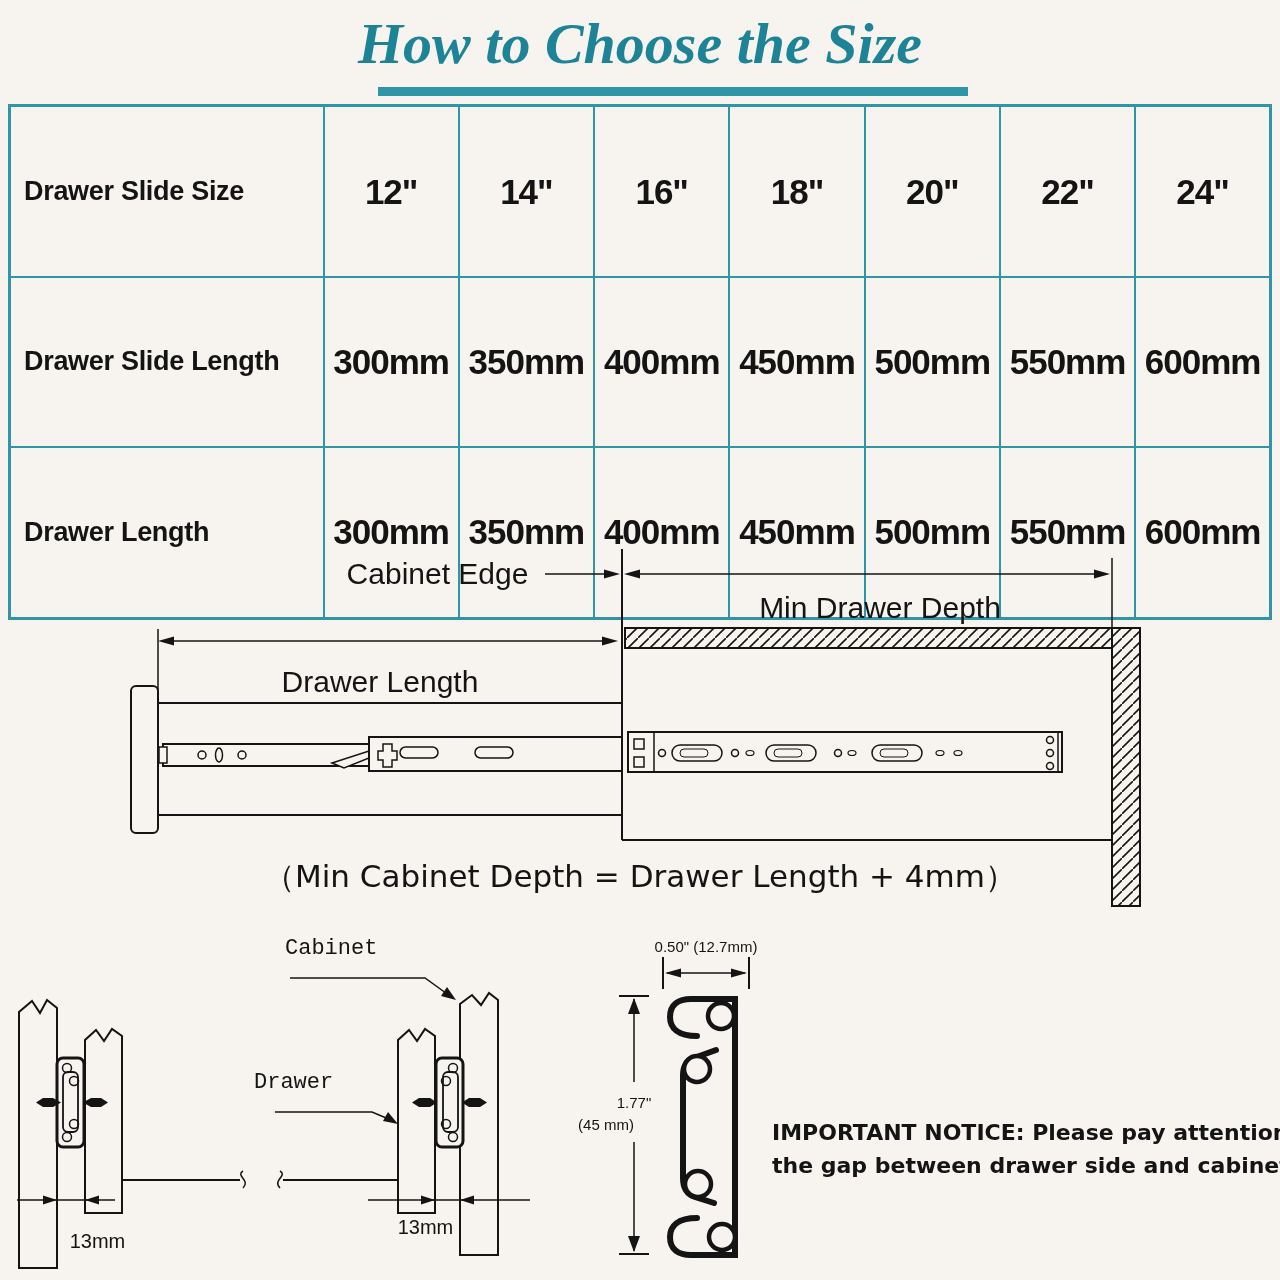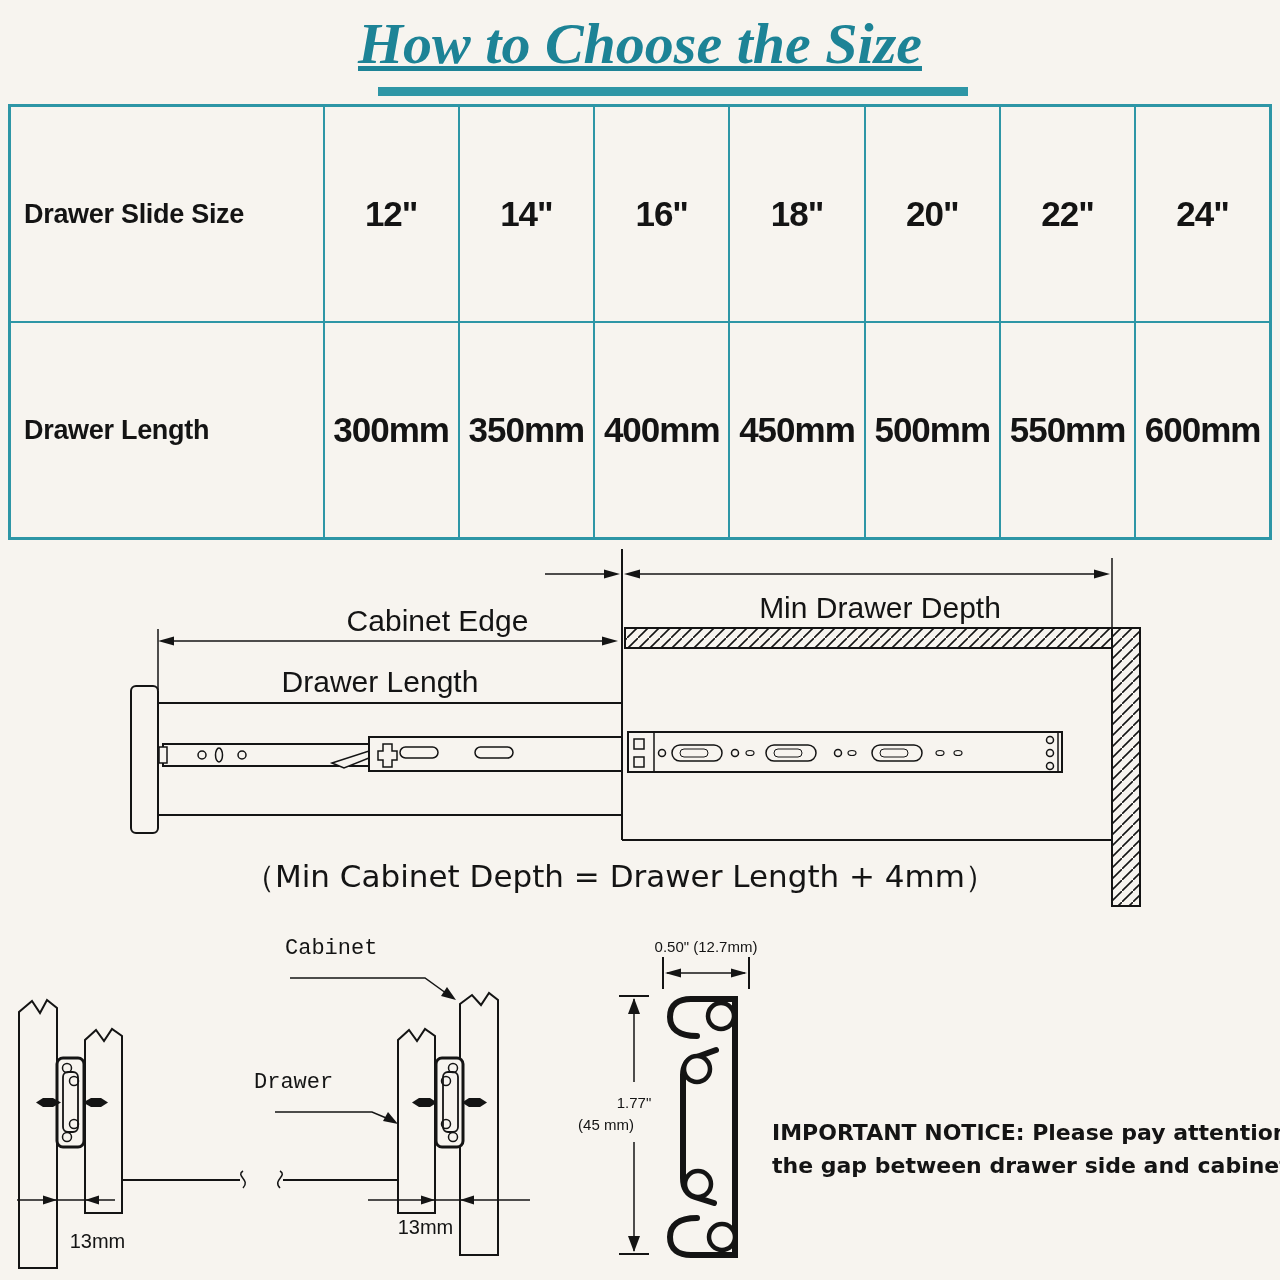--- a/index.html
+++ b/index.html
@@ -2,34 +2,34 @@
 <html><head>
 <meta charset="utf-8">
 <style>
   html,body{margin:0;padding:0;}
   body{width:1280px;height:1280px;position:relative;overflow:hidden;
        background:#f7f4ef;font-family:"Liberation Sans",sans-serif;color:#141414;}
   .abs{position:absolute;}
   
   .title{left:0;top:6px;width:1280px;text-align:center;
          font-family:"Liberation Serif",serif;font-style:italic;font-weight:bold;
-         font-size:58px;line-height:76px;text-decoration:underline;}
+         font-size:58px;line-height:76px;}
   .title-underline{left:378px;top:87px;width:590px;height:9px;}
   
-  .size-table{left:8px;top:104px;width:1264px;height:436px;border-collapse:collapse;
+  .size-table{left:8px;top:104px;width:1264px;height:516px;border-collapse:collapse;
               table-layout:fixed;}
   .size-table td{border:2px solid #2e96a6;vertical-align:middle;overflow:hidden;white-space:nowrap;}
   td.rl{font-weight:bold;font-size:27px;padding-left:13px;letter-spacing:-0.3px;}
   td.rv{font-weight:bold;font-size:35px;text-align:center;letter-spacing:-1px;}
   
   .dlabel{font-size:30px;line-height:32px;text-align:center;white-space:nowrap;}
   .mono{font-family:"Liberation Mono","DejaVu Sans Mono",monospace;font-size:22px;white-space:nowrap;}
   .bold30{font-weight:normal;font-size:20px;text-align:center;white-space:nowrap;}
   .small15{font-size:15px;text-align:center;white-space:nowrap;}
-  .formula{font-family:"DejaVu Sans",sans-serif;font-size:31px;text-align:center;white-space:nowrap;}
+  .formula{font-family:"DejaVu Sans",sans-serif;font-size:31px;text-align:center;white-space:nowrap;margin-left:20px;}
   .notice{width:508px;font-family:"DejaVu Sans","Liberation Sans",sans-serif;
           font-weight:bold;font-size:22px;line-height:33px;white-space:nowrap;}
   svg{display:block;}
 </style>
 </head>
 <body>
 
 <div class="abs title" style="color:#1d8396;">How to Choose the Size</div>
 <div class="abs title-underline" style="background:#2e96a6;"></div>
 
@@ -47,20 +47,30 @@
   <tbody>
       <tr>
     <td class="rl">Drawer Slide Size</td>
     <td class="rv">12"</td>
     <td class="rv">14"</td>
     <td class="rv">16"</td>
     <td class="rv">18"</td>
     <td class="rv">20"</td>
     <td class="rv">22"</td>
     <td class="rv">24"</td>
+  </tr>
+  <tr>
+    <td class="rl">Drawer Slide Length</td>
+    <td class="rv">300mm</td>
+    <td class="rv">350mm</td>
+    <td class="rv">400mm</td>
+    <td class="rv">450mm</td>
+    <td class="rv">500mm</td>
+    <td class="rv">550mm</td>
+    <td class="rv">600mm</td>
   </tr>
   <tr>
     <td class="rl">Drawer Length</td>
     <td class="rv">300mm</td>
     <td class="rv">350mm</td>
     <td class="rv">400mm</td>
     <td class="rv">450mm</td>
     <td class="rv">500mm</td>
     <td class="rv">550mm</td>
     <td class="rv">600mm</td>
@@ -142,21 +152,21 @@
       <ellipse cx="940" cy="753" rx="4" ry="2.5" stroke-width="1.2"></ellipse>
       <ellipse cx="958" cy="753" rx="4" ry="2.5" stroke-width="1.2"></ellipse>
       <circle cx="1050" cy="740" r="3.5" stroke-width="1.5"></circle>
       <circle cx="1050" cy="753" r="3.5" stroke-width="1.5"></circle>
       <circle cx="1050" cy="766" r="3.5" stroke-width="1.5"></circle>
       <line x1="1058" y1="732" x2="1058" y2="772" stroke-width="1.5"></line>
     </g>
   </g>
 </svg>
 
-<div class="abs dlabel" style="left:335px;top:558px;width:205px;margin-top:47px;">Cabinet Edge</div>
+<div class="abs dlabel" style="left:335px;top:558px;width:205px;">Cabinet Edge</div>
 <div class="abs dlabel" style="left:740px;top:592px;width:280px;">Min Drawer Depth</div>
 <div class="abs dlabel" style="left:270px;top:666px;width:220px;">Drawer Length</div>
 <div class="abs formula" style="left:240px;top:856px;width:760px;">（Min Cabinet Depth = Drawer Length + 4mm）</div>
 
 <svg class="abs" style="left:0;top:920px" width="560" height="360" viewBox="0 920 560 360">
   <g stroke="#141414" fill="none">
 
     <path d="M19,1012 L19,1268 L57,1268 L57,1008 L47,1000 L40,1013 L32,1001 Z" stroke-width="2"></path>
     <path d="M85,1040 L85,1213 L122,1213 L122,1036 L112,1029 L104,1041 L96,1030 Z" stroke-width="2"></path>
     <path d="M398,1040 L398,1213 L435,1213 L435,1036 L425,1029 L417,1041 L409,1030 Z" stroke-width="2"></path>

